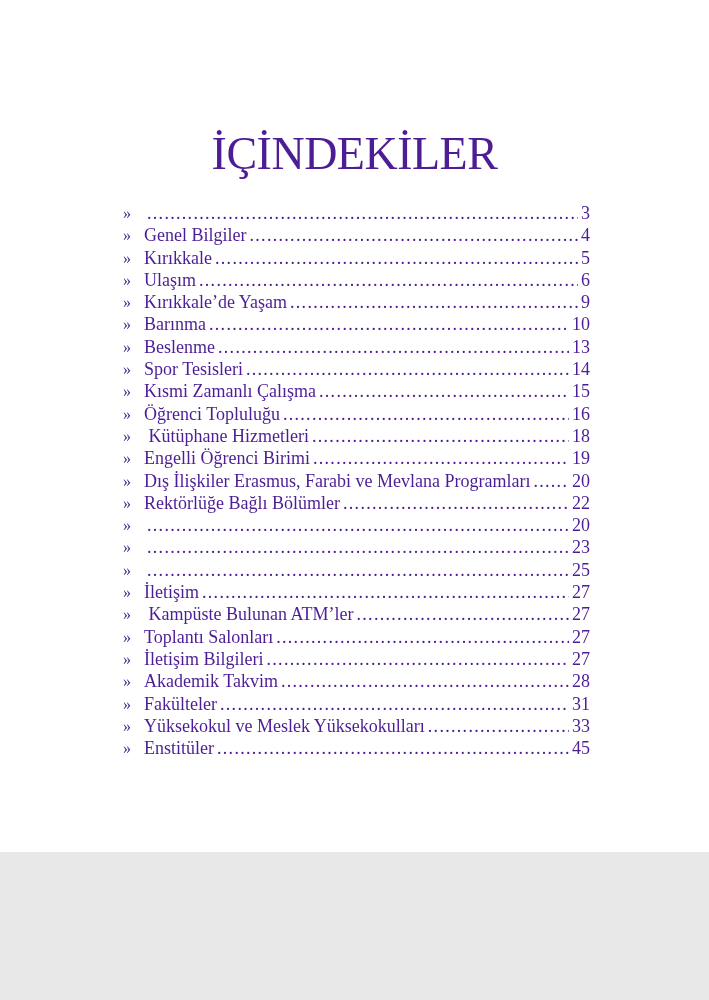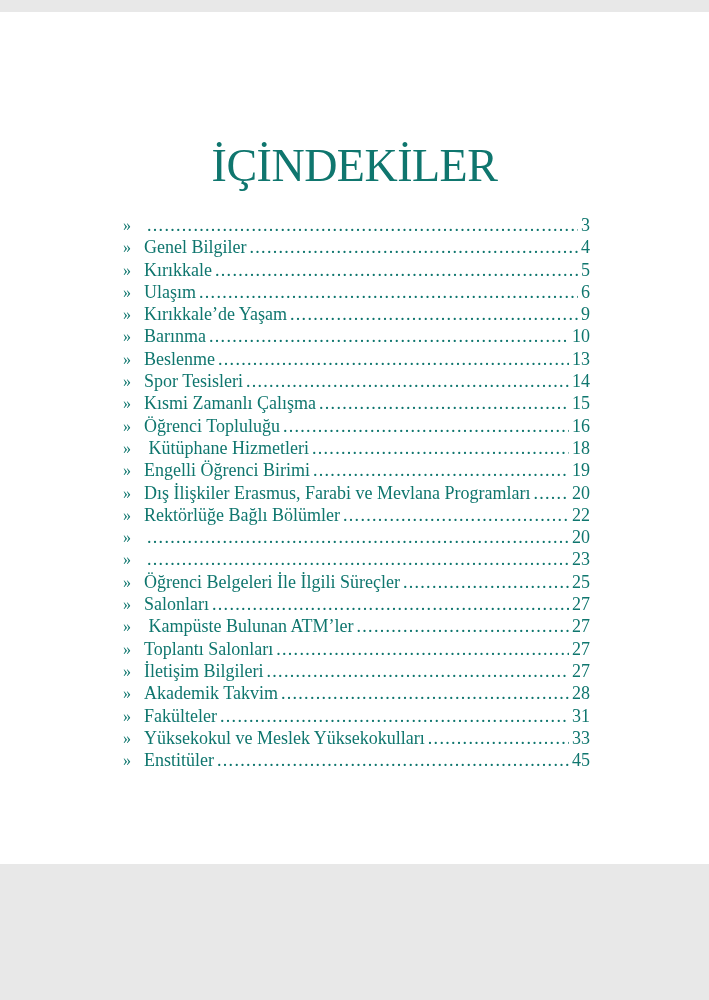--- a/index.html
+++ b/index.html
@@ -1,24 +1,24 @@
 <!DOCTYPE html>
 <html><head>
 <meta charset="utf-8">
 <style>
   html, body { margin: 0; padding: 0; background: #e8e8e8; }
   .page {
     position: relative;
     width: 709px;
     height: 852px;
-    margin: 12px auto;
+    margin: 0 auto;
     background: #ffffff;
     overflow: hidden;
     font-family: "Liberation Serif", "DejaVu Serif", serif;
-    color: #0f766e;
+    color: #4c1d95;
   }
   .title {
     position: absolute;
     top: 128px;
     left: 0;
     width: 100%;
     text-align: center;
     font-size: 46px;
     line-height: 52px;
     letter-spacing: -0.5px;
@@ -181,28 +181,27 @@
     </div>
 
     <div class="row">
       <span class="bullet">»</span>
       <span class="dots"></span>
       <span class="num">23</span>
     </div>
 
     <div class="row">
       <span class="bullet">»</span>
-      <span class="label">Öğrenci Belgeleri İle İlgili Süreçler</span>
       <span class="dots"></span>
       <span class="num">25</span>
     </div>
 
     <div class="row">
       <span class="bullet">»</span>
-      <span class="label">Salonları</span>
+      <span class="label">İletişim</span>
       <span class="dots"></span>
       <span class="num">27</span>
     </div>
 
     <div class="row">
       <span class="bullet">»</span>
       <span class="label"> Kampüste Bulunan ATM’ler</span>
       <span class="dots"></span>
       <span class="num">27</span>
     </div>

